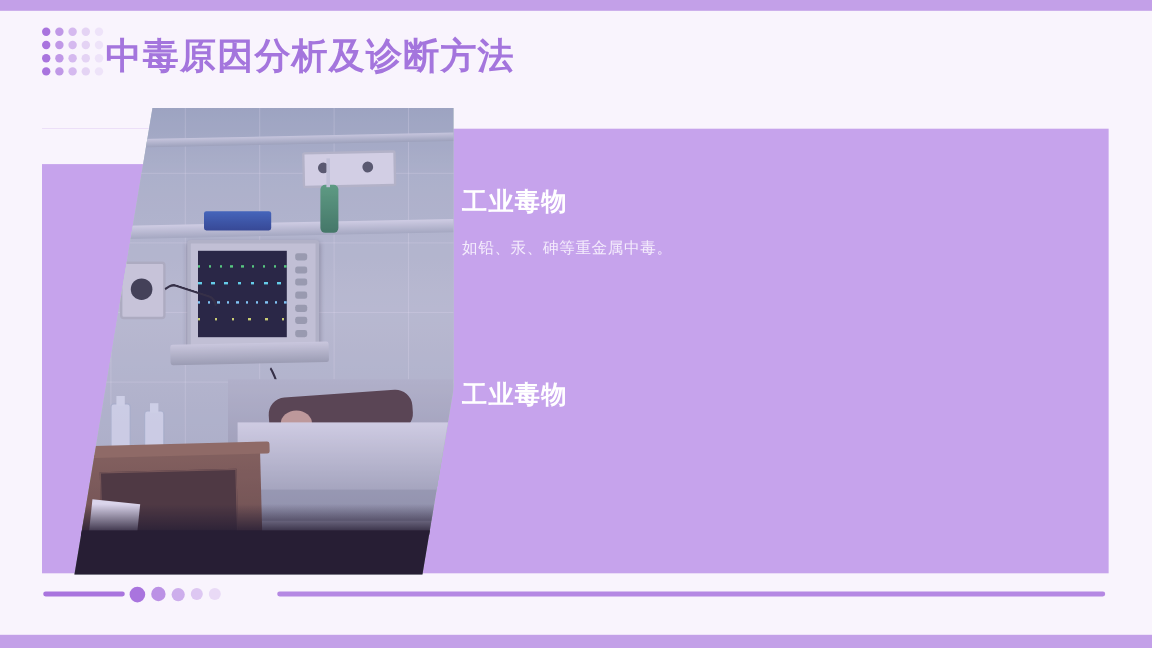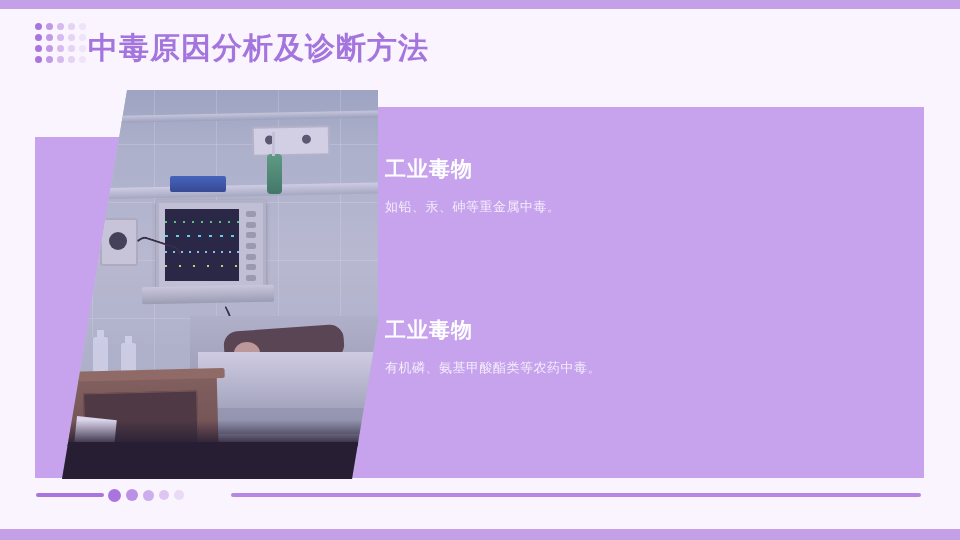--- a/index.html
+++ b/index.html
@@ -423,21 +423,20 @@
     </div>
   </div>
 
   <div class="block b1">
     <div class="block-title">工业毒物</div>
     <div class="block-desc">如铅、汞、砷等重金属中毒。</div>
   </div>
 
   <div class="block b2">
     <div class="block-title">工业毒物</div>
-    <div class="block-desc">有机磷、氨基甲酸酯类等农药中毒。</div>
   </div>
 
   <div class="footer">
     <div class="f-line left"></div>
     <div class="f-dots">
       <i class="d1"></i>
       <i class="d2"></i>
       <i class="d3"></i>
       <i class="d4"></i>
       <i class="d5"></i>

